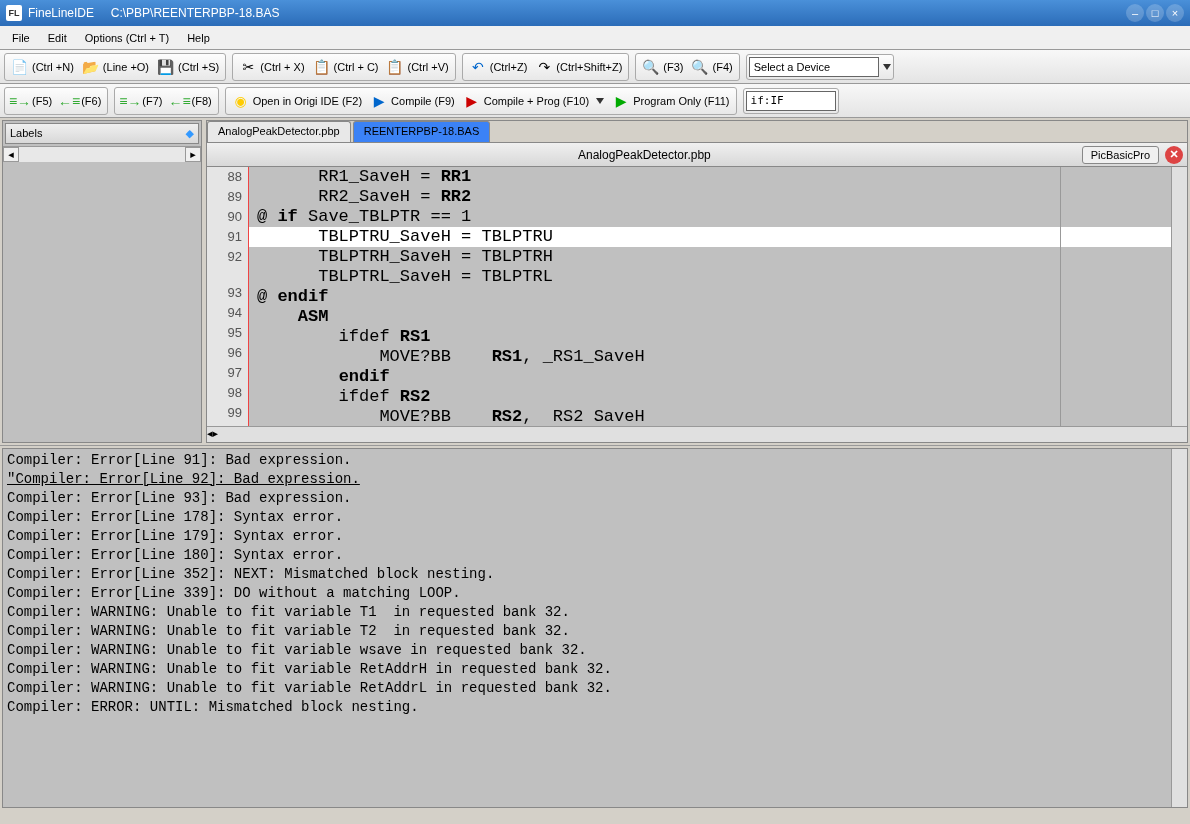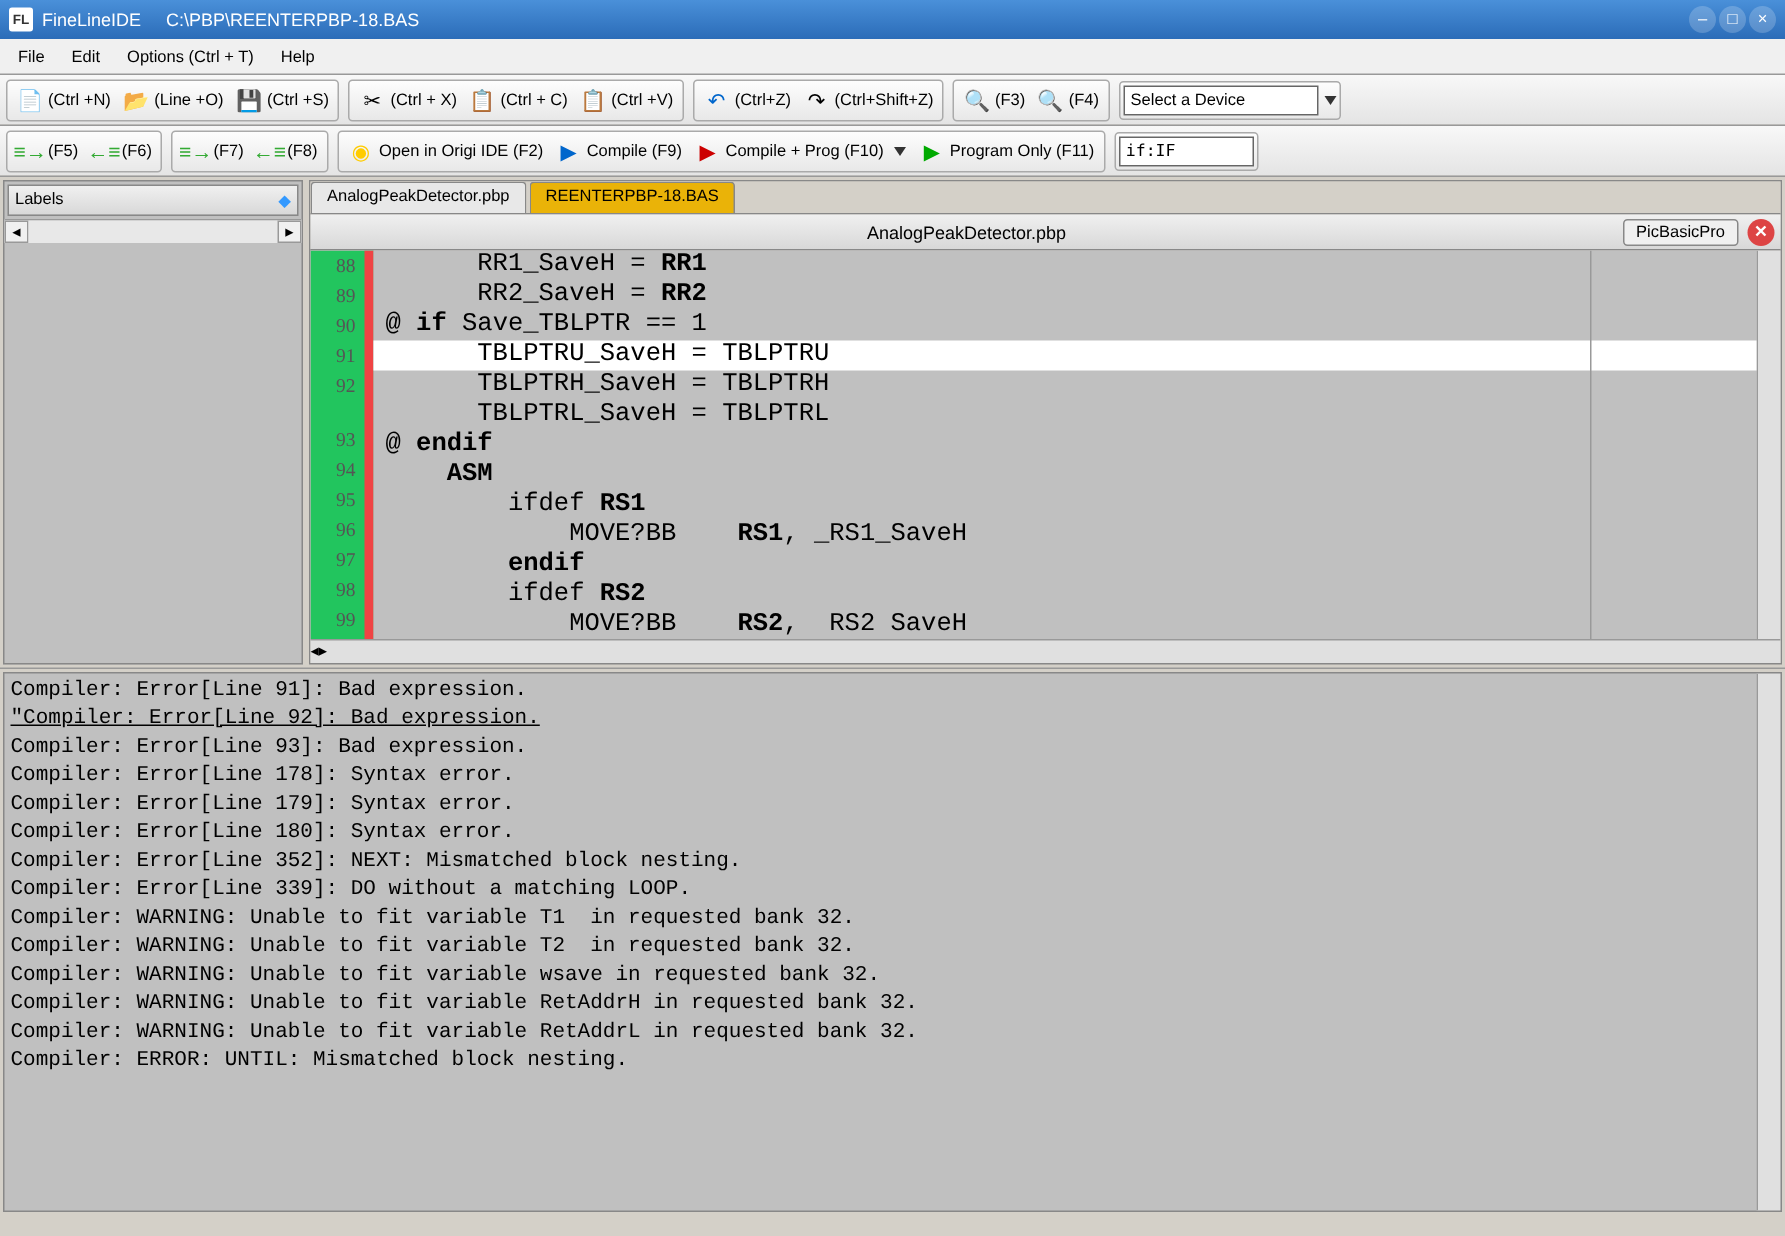--- a/index.html
+++ b/index.html
@@ -27,27 +27,27 @@
   .labels-header { background: linear-gradient(to bottom,#f0f0f0,#d8d8d8); border: 1px solid #888; padding: 3px 4px; display: flex; justify-content: space-between; align-items: flex-start; margin: 2px; }
   .labels-list { flex: 1; background: #c0c0c0; font-family: "Courier New", monospace; font-size: 14px; padding: 2px; overflow: hidden; }
   .label-row { white-space: nowrap; line-height: 18px; }
   .scroll-bottom { height: 16px; background: #e0e0e0; border-top: 1px solid #999; display:flex; }
   .scroll-bottom .sb-btn { width: 16px; border: 1px solid #999; background: #f0f0f0; display:flex; align-items:center; justify-content:center; cursor:pointer; }
   .scroll-bottom .track { flex:1; background:#e8e8e8; }
   
   .editor-area { flex: 1; margin: 2px; display: flex; flex-direction: column; border: 1px solid #888; }
   .tabs { display: flex; background: #d4d0c8; height: 22px; border-bottom: 1px solid #888; }
   .tab { padding: 3px 10px; border: 1px solid #888; border-bottom: none; background: #e8e8e8; margin-right: 2px; border-radius: 3px 3px 0 0; cursor: pointer; font-size: 11px; }
-  .tab.active { background: #eab308; }
+  .tab.active { background: #3b82f6; }
   .file-header { height: 24px; background: linear-gradient(to bottom,#f0f0f0,#d8d8d8); border-bottom: 1px solid #888; display: flex; align-items: center; padding: 0 4px; }
   .file-title { flex: 1; text-align: center; font-size: 12px; }
   .header-btn { padding: 2px 8px; border: 1px solid #888; background: #f0f0f0; border-radius: 3px; cursor: pointer; margin-left: 4px; font-size: 11px; }
   .close-btn { width: 18px; height: 18px; background: #d44; border-radius: 50%; color: white; display: flex; align-items: center; justify-content: center; margin-left: 6px; cursor: pointer; font-weight: bold; }
   .code-wrap { flex: 1; display: flex; overflow: hidden; background: #c0c0c0; }
-  .gutter { width: 42px; background: #22c55e; text-align: right; padding-right: 6px; font-family: Liberation Serif, serif; font-size: 13px; color: #555; border-right: 6px solid #ef4444; }
+  .gutter { width: 42px; background: #e5e5e5; text-align: right; padding-right: 6px; font-family: Liberation Sans, sans-serif; font-size: 13px; color: #555; border-right: 1px solid #ef4444; }
   .code-body { flex: 1; font-family: "Courier New", monospace; font-size: 17px; background: #c0c0c0; position: relative; }
   .code-line { height: 20px; line-height: 20px; padding-left: 8px; white-space: pre; }
   .code-line.current { background: #fff; }
   .ruler { width: 1px; position: absolute; top:0; bottom:0; right: 110px; border-left: 1px solid #999; }
   .vscroll { width: 16px; background: #e0e0e0; border-left: 1px solid #999; }
   .code-hscroll { height:16px; background:#e0e0e0; border-top:1px solid #999; display:flex; }
   
   .output-panel { height: 360px; margin: 2px; border: 1px solid #888; background: #c0c0c0; font-family: "Courier New", monospace; font-size: 14px; padding: 2px 4px; overflow: hidden; position: relative; }
   .out-line { line-height: 19px; white-space: pre; }
   .out-line.sel { text-decoration: underline; }

